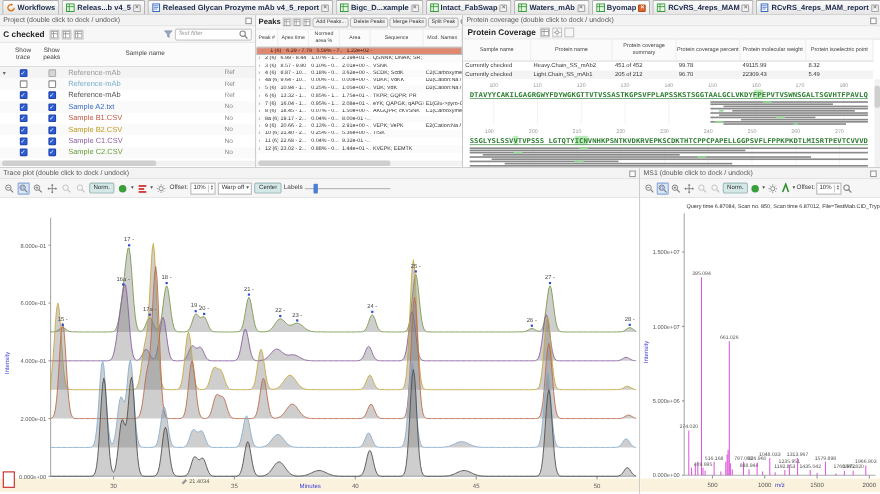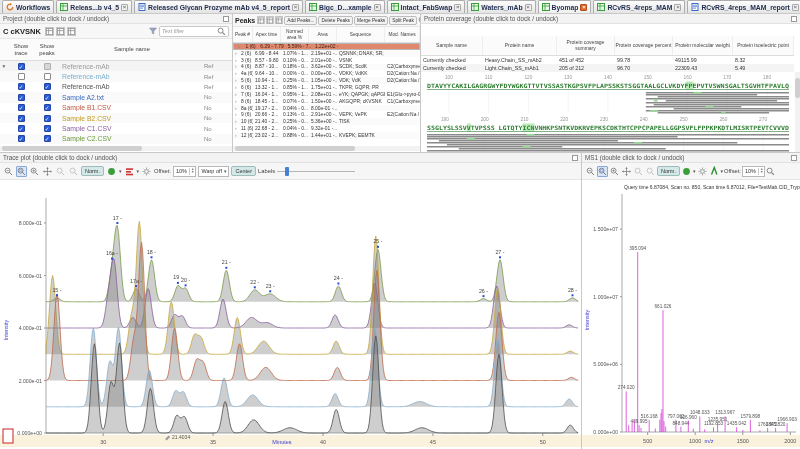--- a/index.html
+++ b/index.html
@@ -222,21 +222,21 @@
     </div>
   </div>
 
 <div id="project-panel" class="panel">
   <div class="titlebar">
     <span>Project (double click to dock / undock)</span>
     <span class="sp"></span>
     <span class="float-ic"></span>
   </div>
   <div class="proj-toolbar">
-    <span class="hdr">C cKVSNK</span>
+    <span class="hdr">C checked</span>
     <span class="icnbox small">
         <svg width="7" height="7" viewBox="0 0 8 8">
           <rect x="0.5" y="0.5" width="7" height="7" fill="#fff" stroke="#9a9a9a"></rect>
           <line x1="0.5" y1="3" x2="7.5" y2="3" stroke="#9a9a9a"></line>
           <line x1="3" y1="0.5" x2="3" y2="7.5" stroke="#9a9a9a"></line>
         </svg>
       </span>
     <span class="icnbox small">
         <svg width="7" height="7" viewBox="0 0 8 8">
           <rect x="0.5" y="0.5" width="7" height="7" fill="#fff" stroke="#9a9a9a"></rect>
@@ -549,20 +549,42 @@
     <div class="thumb" style="left:2px;width:120px"></div>
   </div>
 </div>
 <div class="vsplit" style="left:420px;top:14px;width:1px;height:138px"></div>
 
 <div id="coverage-panel" class="panel">
   <div class="titlebar">
     <span>Protein coverage (double click to dock / undock)</span>
     <span class="sp"></span>
     <span class="float-ic"></span>
+  </div>
+  <div class="cov-toolbar">
+    <span class="hdr">Protein Coverage</span>
+    <span class="icnbox small">
+        <svg width="7" height="7" viewBox="0 0 8 8">
+          <rect x="0.5" y="0.5" width="7" height="7" fill="#fff" stroke="#9a9a9a"></rect>
+          <line x1="0.5" y1="3" x2="7.5" y2="3" stroke="#9a9a9a"></line>
+          <line x1="3" y1="0.5" x2="3" y2="7.5" stroke="#9a9a9a"></line>
+        </svg>
+      </span>
+    <span class="icnbox small">
+        <svg width="7" height="7" viewBox="0 0 11 11">
+          <circle cx="5.5" cy="5.5" r="2.3" fill="none" stroke="#999" stroke-width="1.4"></circle>
+          <g stroke="#999" stroke-width="1.4">
+            <line x1="5.5" y1="0.7" x2="5.5" y2="2.2"></line>
+            <line x1="5.5" y1="8.8" x2="5.5" y2="10.3"></line>
+            <line x1="0.7" y1="5.5" x2="2.2" y2="5.5"></line>
+            <line x1="8.8" y1="5.5" x2="10.3" y2="5.5"></line>
+          </g>
+        </svg>
+      </span>
+    <span class="icnbox small"></span>
   </div>
   <div id="cov-head" class="cov-head">
       <div class="covh" style="width: 62px;">Sample name</div>
       <div class="covh" style="width: 74px;">Protein name</div>
       <div class="covh" style="width: 58px;">Protein coverage summary</div>
       <div class="covh" style="width: 58px;">Protein coverage percent</div>
       <div class="covh" style="width: 60px;">Protein molecular weight</div>
       <div class="covh" style="flex: 1 1 0%;">Protein isoelectric point</div>
     </div>
   <div id="cov-rows">

